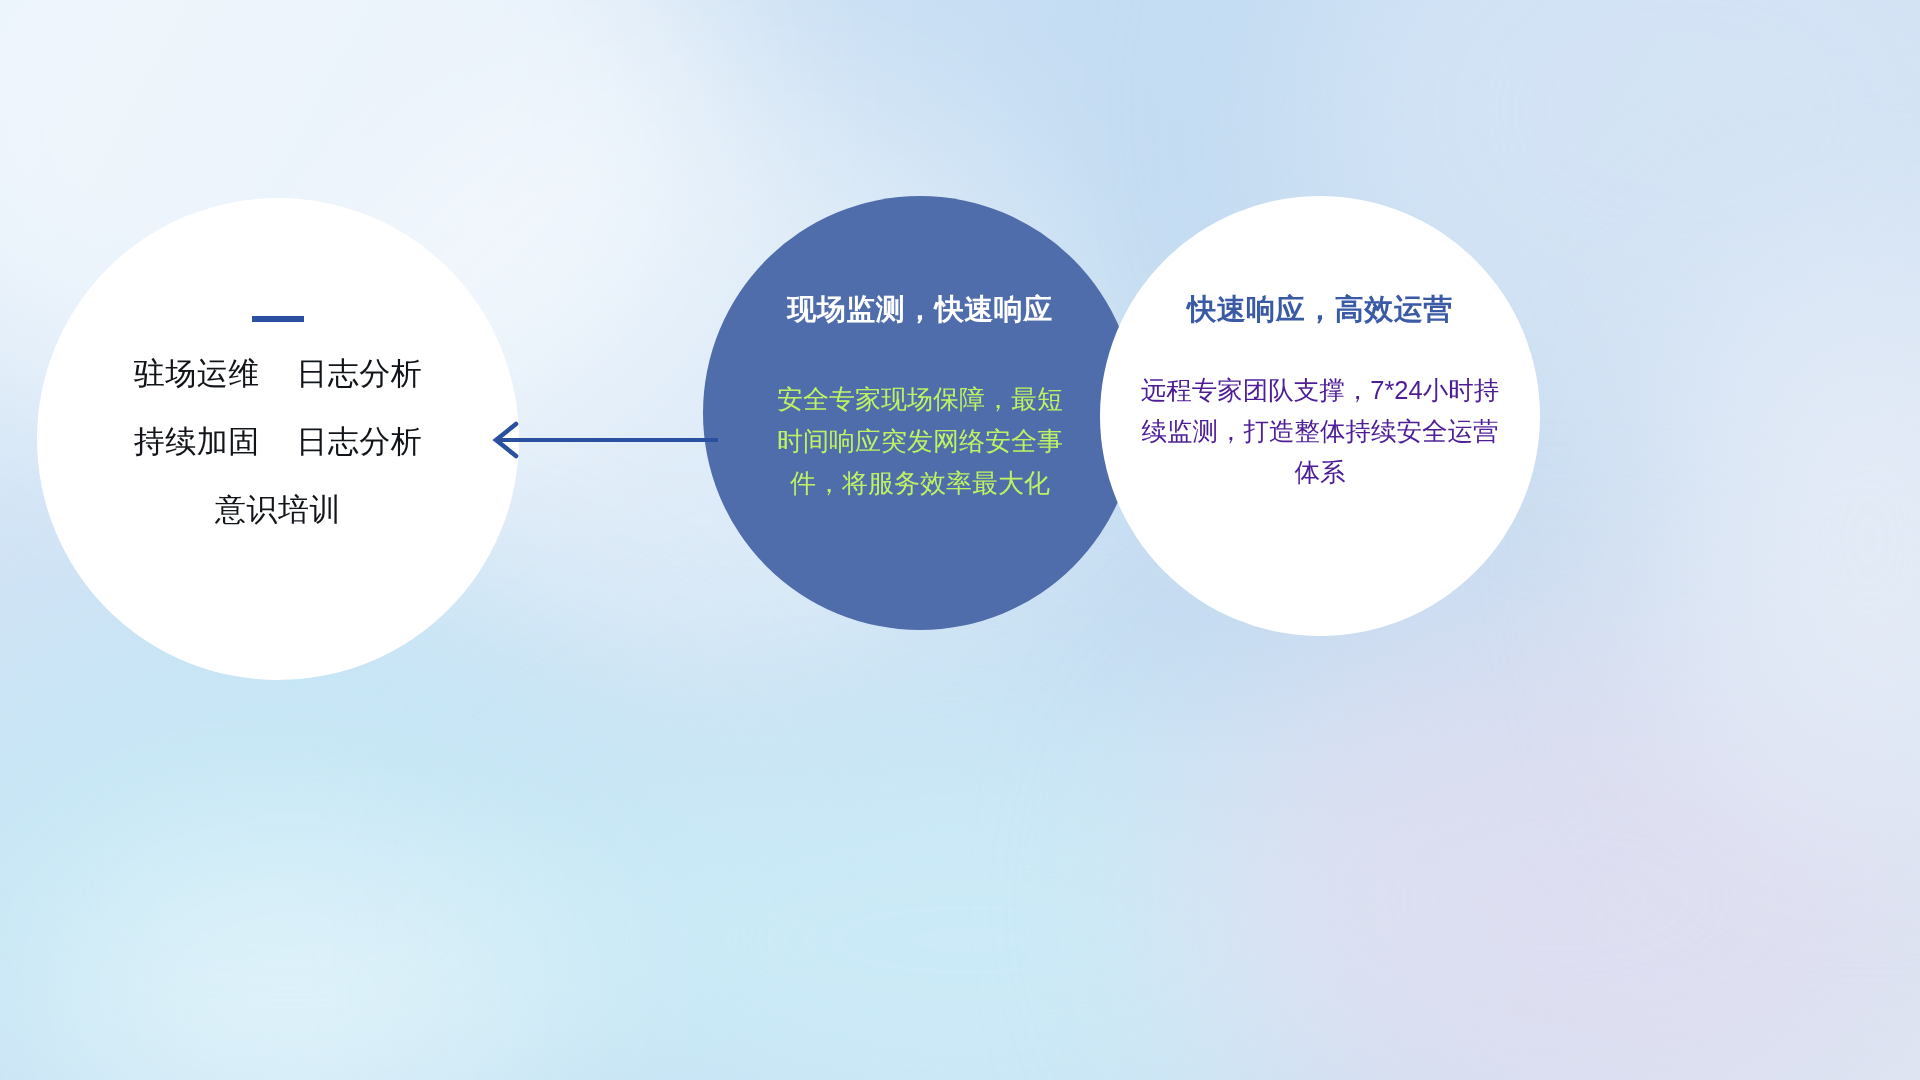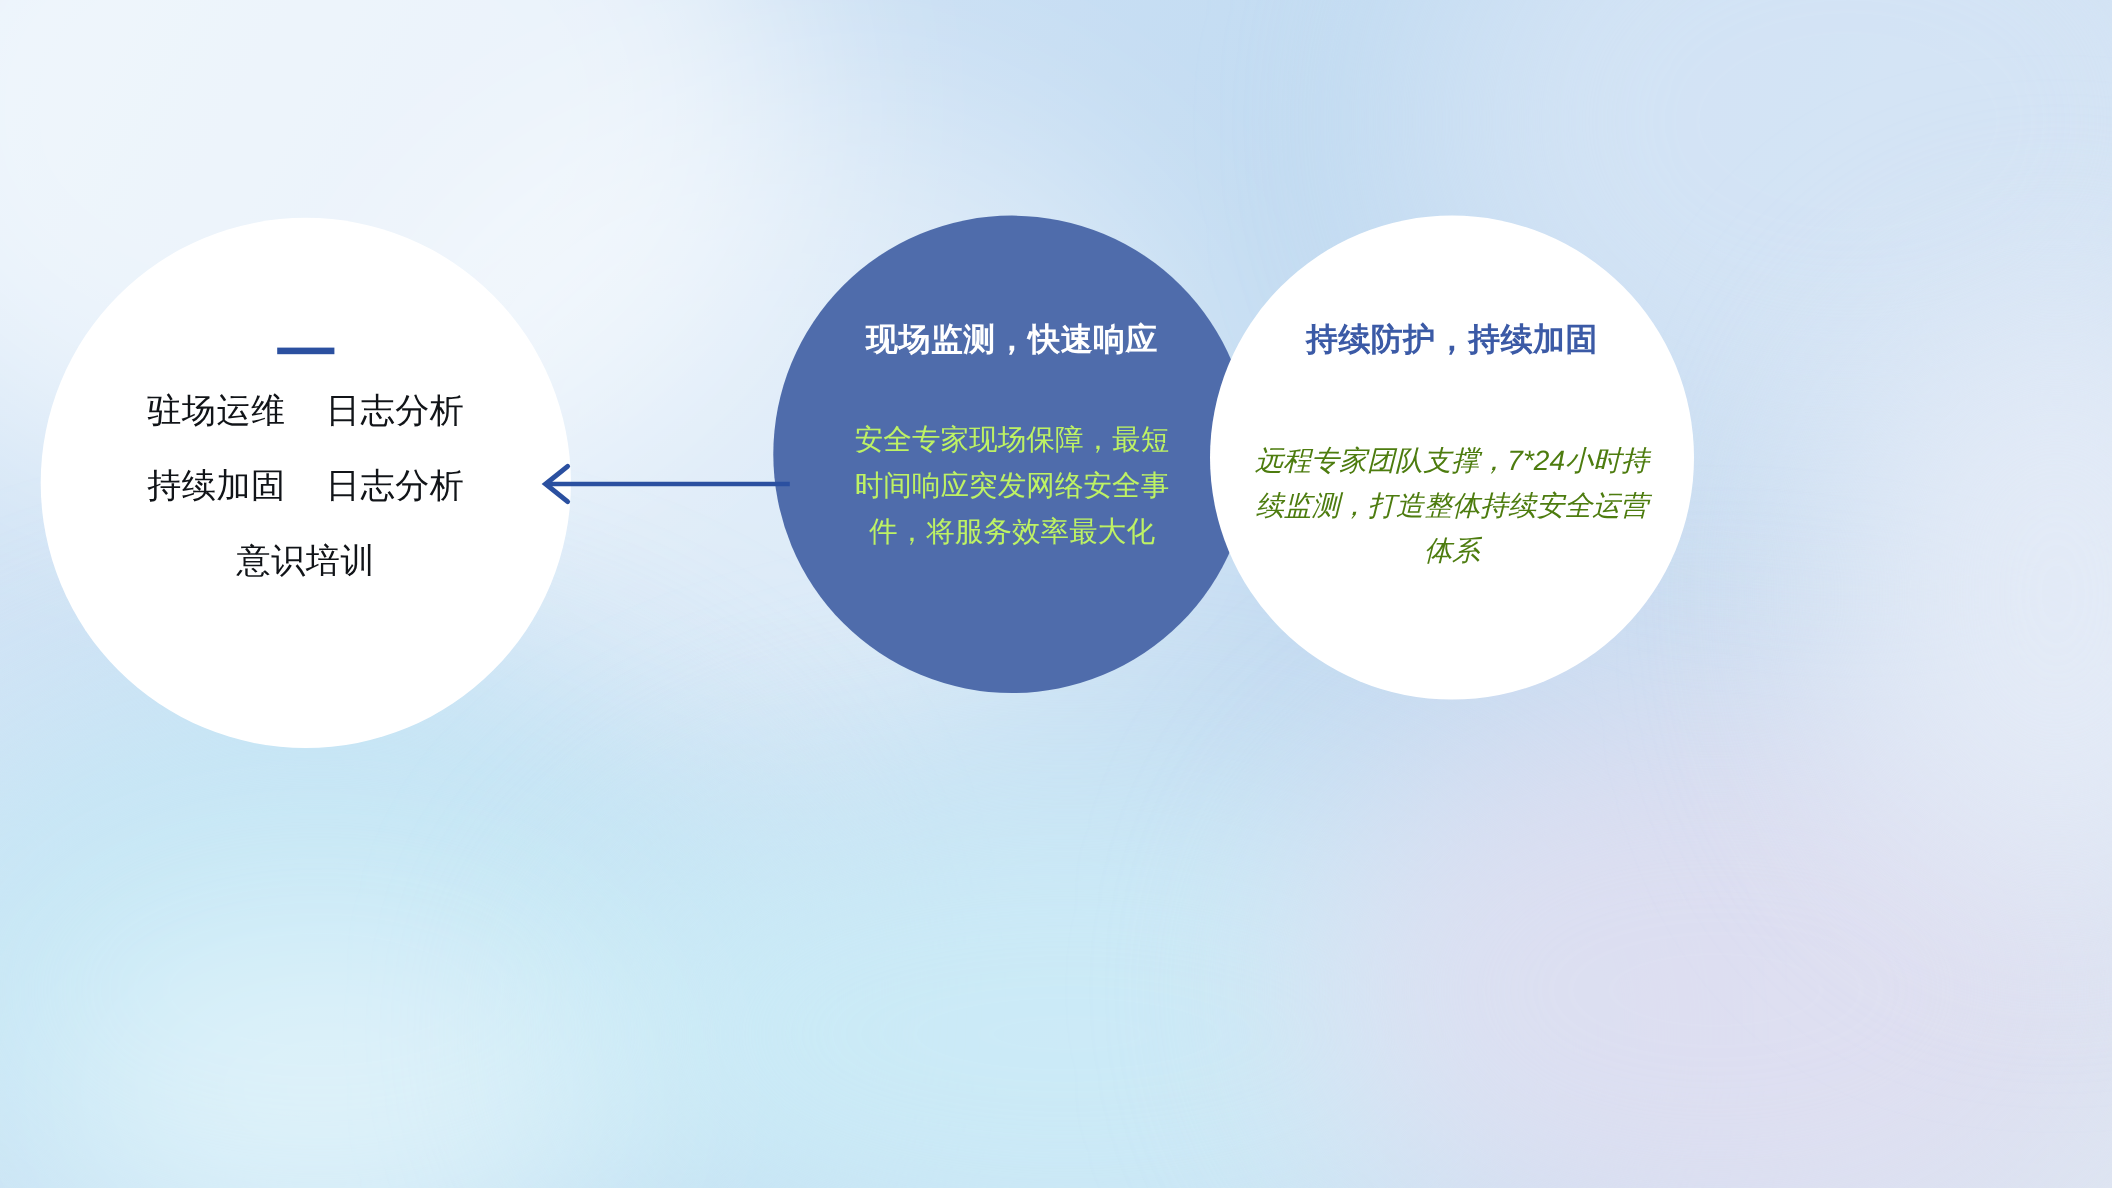--- a/index.html
+++ b/index.html
@@ -137,28 +137,27 @@
   }
   #right-title {
     color: #3b5aa6;
     font-size: 29px;
     font-weight: bold;
     letter-spacing: 0.5px;
     line-height: 1.1;
     white-space: nowrap;
   }
   #right-body {
-    margin-top: 73px;
-    color: #4d7c0f;
+    margin-top: 44px;
+    color: #4c1d95;
     font-size: 25.5px;
     line-height: 1.62;
     text-align: center;
     width: 366px;
     font-weight: normal;
-    font-style: italic;
   }
 
   
   #arrow { position: absolute; left: 470px; top: 410px; z-index: 5; }
 </style>
 </head>
 <body>
 
 <div id="bg">
   <div class="bg-base"></div>
@@ -187,17 +186,17 @@
       <polyline points="46,14 26,30 46,46" fill="none" stroke="#2b50a0" stroke-width="4.5" stroke-linecap="round" stroke-linejoin="miter"></polyline>
     </svg>
   </div>
 
   <div class="circle" id="circle-mid">
     <div id="mid-title">现场监测，快速响应</div>
     <div id="mid-body">安全专家现场保障，最短时间响应突发网络安全事件，将服务效率最大化</div>
   </div>
 
   <div class="circle" id="circle-right">
-    <div id="right-title">持续防护，持续加固</div>
+    <div id="right-title">快速响应，高效运营</div>
     <div id="right-body">远程专家团队支撑，7*24小时持续监测，打造整体持续安全运营体系</div>
   </div>
 
 </div>
 
 </body></html>

